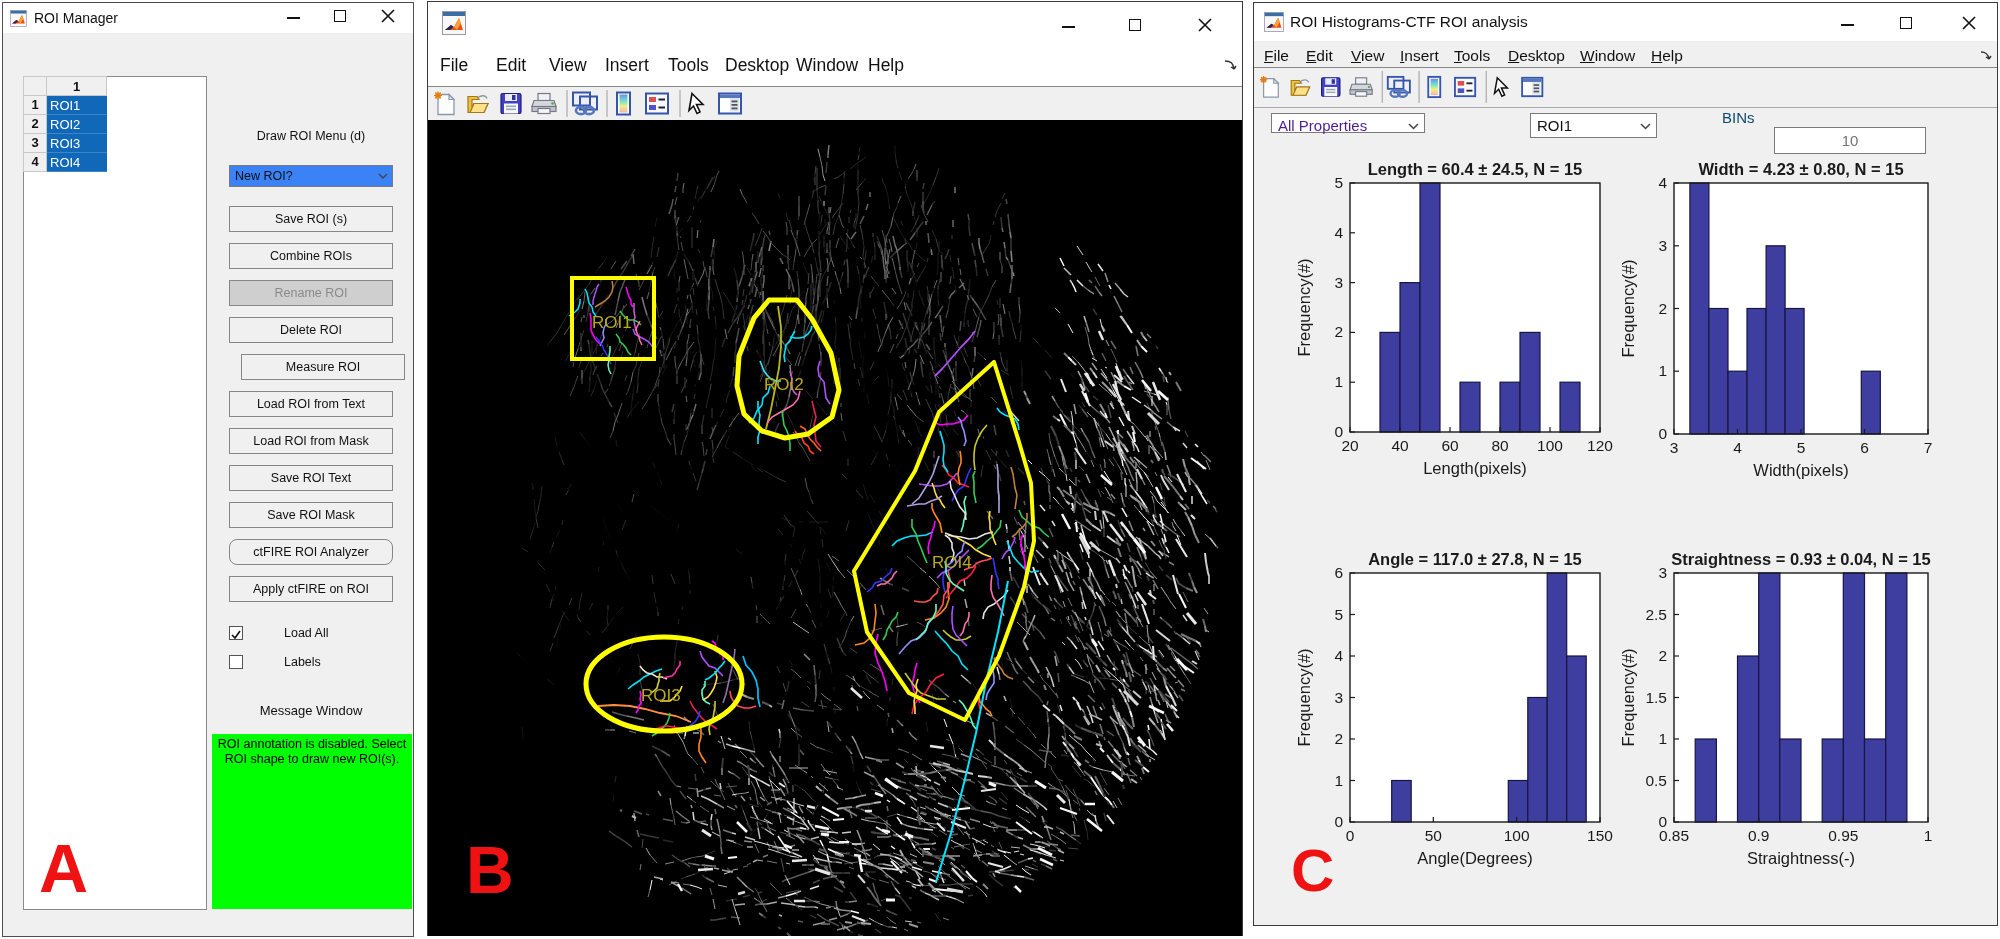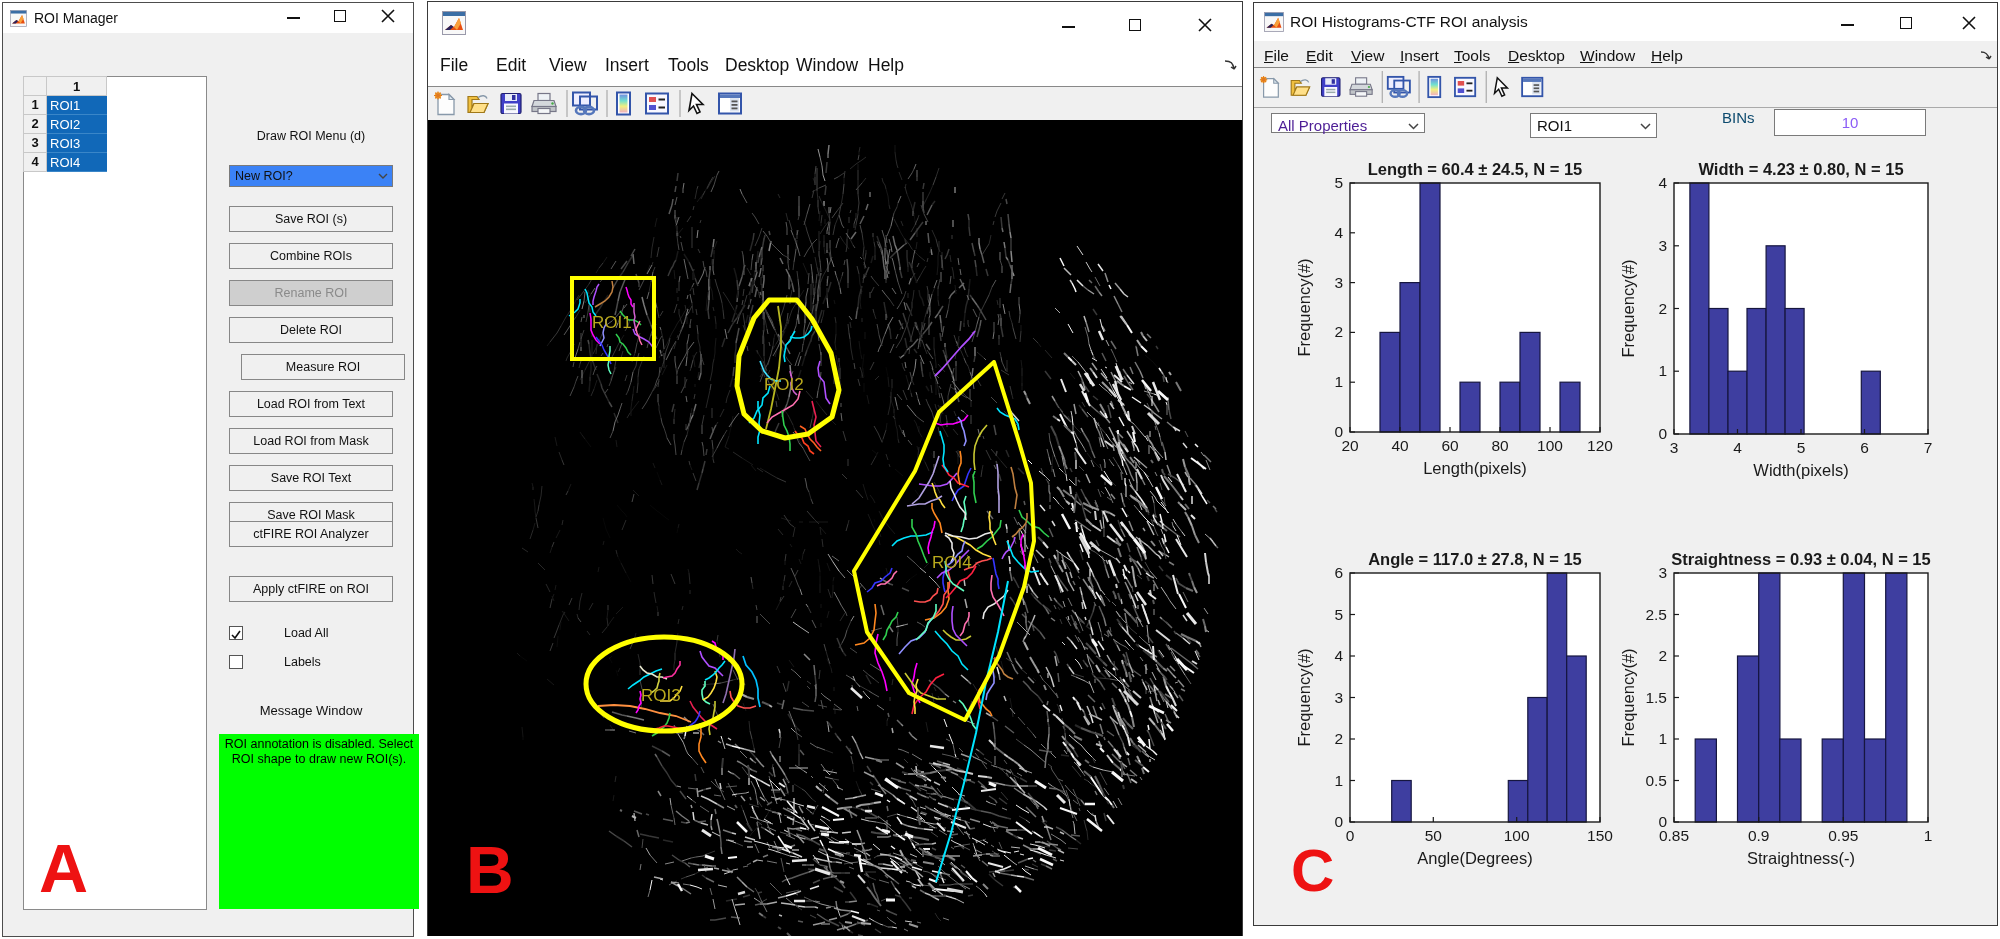--- a/index.html
+++ b/index.html
@@ -34,30 +34,30 @@
       </svg></div>
     <div class="btn" style="top:203px;">Save ROI (s)</div>
     <div class="btn" style="top:240px;">Combine ROIs</div>
     <div class="btn" style="top:277px;background:#cfcfcf;color:#8a8a8a;">Rename ROI</div>
     <div class="btn" style="top:314px;">Delete ROI</div>
     <div class="btn" style="top:351px;margin-left:12px;">Measure ROI</div>
     <div class="btn" style="top:388px;">Load ROI from Text</div>
     <div class="btn" style="top:425px;">Load ROI from Mask</div>
     <div class="btn" style="top:462px;">Save ROI Text</div>
     <div class="btn" style="top:499px;">Save ROI Mask</div>
-    <div class="btn" style="top:518px;">ctFIRE ROI Analyzer</div>
+    <div class="btn" style="top:536px;border-radius:8px;">ctFIRE ROI Analyzer</div>
     <div class="btn" style="top:573px;">Apply ctFIRE on ROI</div>
     <div class="abs" style="left:226px;top:623px;width:14px;height:14px;background:#fff;border:1px solid #555"><svg width="12" height="12">
         <path d="M2 6l3 3 5-7" fill="none" stroke="#111" stroke-width="1.6"></path>
       </svg></div>
     <div class="abs" style="left:281px;top:623px;font-size:12.5px;color:#111">Load All</div>
     <div class="abs" style="left:226px;top:652px;width:14px;height:14px;background:#fff;border:1px solid #555"></div>
     <div class="abs" style="left:281px;top:652px;font-size:12.5px;color:#111">Labels</div>
     <div class="abs" style="left:226px;top:700px;width:164px;text-align:center;font-size:13px;color:#111">Message Window</div>
-    <div class="abs" style="left:216px;top:731px;width:200px;height:175px;background:#00ff00;font-size:12.5px;color:#000;text-align:center;padding-top:3px;line-height:15px">ROI annotation is disabled. Select ROI shape to draw new ROI(s).</div>
+    <div class="abs" style="left:209px;top:731px;width:200px;height:175px;background:#00ff00;font-size:12.5px;color:#000;text-align:center;padding-top:3px;line-height:15px">ROI annotation is disabled. Select ROI shape to draw new ROI(s).</div>
     <div class="abs" style="left:36px;top:826px;font-size:68px;font-weight:bold;color:#ee1212">A</div>
   </div>
 <div class="win" style="left:427px;top:1px;width:816px;height:935px;border-color:#3a3a3a">
     <div class="abs" style="left:0;top:0;width:100%;height:84px;background:#fff"></div>
     <svg style="position:absolute;left:14px;top:9px" width="24" height="24" viewBox="0 0 24 24">
       <rect x="0.5" y="0.5" width="23" height="23" fill="#f8f8f8" stroke="#99a" stroke-width="1"></rect>
       <rect x="1" y="1" width="22" height="4" fill="#3b6ea5"></rect>
       <path d="M3 19l6-5 3 2 5-9 4 12z" fill="#e84e10"></path>
       <path d="M12 16l5-9 2 5-4 7z" fill="#f9a13a"></path>
       <path d="M3 19l6-5 2.5 1.7-3.5 3.3z" fill="#29235c"></path>
@@ -430,21 +430,21 @@
         </g>
       </svg></div>
     <div class="abs" style="left:0;top:104px;width:100%;height:1px;background:#aaa"></div>
     <div class="abs" style="left:17px;top:110px;width:154px;height:20px;background:#fff;border:1px solid #7a7a7a;font-size:15px;line-height:23px;padding-left:6px;color:#4c1d95">All Properties<svg style="position:absolute;right:5px;top:9px" width="11" height="8">
         <path d="M1 1l4.5 4.5L10 1" fill="none" stroke="#444" stroke-width="1.5"></path>
       </svg></div>
     <div class="abs" style="left:276px;top:110px;width:127px;height:25px;background:#fff;border:1px solid #7a7a7a;font-size:15px;line-height:23px;padding-left:6px;color:#111">ROI1<svg style="position:absolute;right:5px;top:9px" width="11" height="8">
         <path d="M1 1l4.5 4.5L10 1" fill="none" stroke="#444" stroke-width="1.5"></path>
       </svg></div>
     <div class="abs" style="left:468px;top:106px;font-size:15px;color:#0c4a6e">BINs</div>
-    <div class="abs" style="left:520px;top:106px;width:152px;height:27px;background:#fff;border:1px solid #7a7a7a;text-align:center;font-size:15px;line-height:25px;color:#8b5cf6">10</div>
+    <div class="abs" style="left:520px;top:124px;width:152px;height:27px;background:#fff;border:1px solid #7a7a7a;text-align:center;font-size:15px;line-height:25px;color:#737373">10</div>
   </div>
 <svg class="abs" style="left:1254px;top:105px" width="743" height="820" font-family="Liberation Sans, sans-serif">
     <rect x="96" y="78" width="250" height="249" fill="#fff" stroke="none"></rect>
     <rect x="126.0" y="227.4" width="20.0" height="99.6" fill="#3e3ea0" stroke="#16163f" stroke-width="1.2"></rect>
     <rect x="146.0" y="177.6" width="20.0" height="149.4" fill="#3e3ea0" stroke="#16163f" stroke-width="1.2"></rect>
     <rect x="166.0" y="78.0" width="20.0" height="249.0" fill="#3e3ea0" stroke="#16163f" stroke-width="1.2"></rect>
     <rect x="206.0" y="277.2" width="20.0" height="49.8" fill="#3e3ea0" stroke="#16163f" stroke-width="1.2"></rect>
     <rect x="246.0" y="277.2" width="20.0" height="49.8" fill="#3e3ea0" stroke="#16163f" stroke-width="1.2"></rect>
     <rect x="266.0" y="227.4" width="20.0" height="99.6" fill="#3e3ea0" stroke="#16163f" stroke-width="1.2"></rect>
     <rect x="306.0" y="277.2" width="20.0" height="49.8" fill="#3e3ea0" stroke="#16163f" stroke-width="1.2"></rect>

